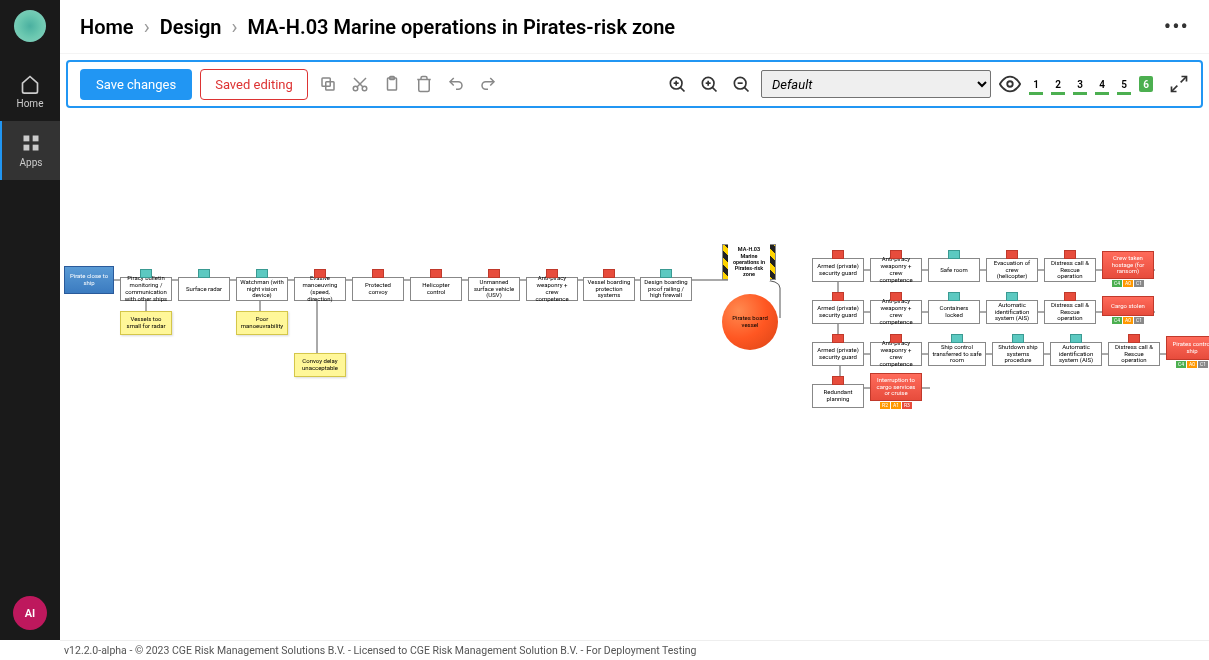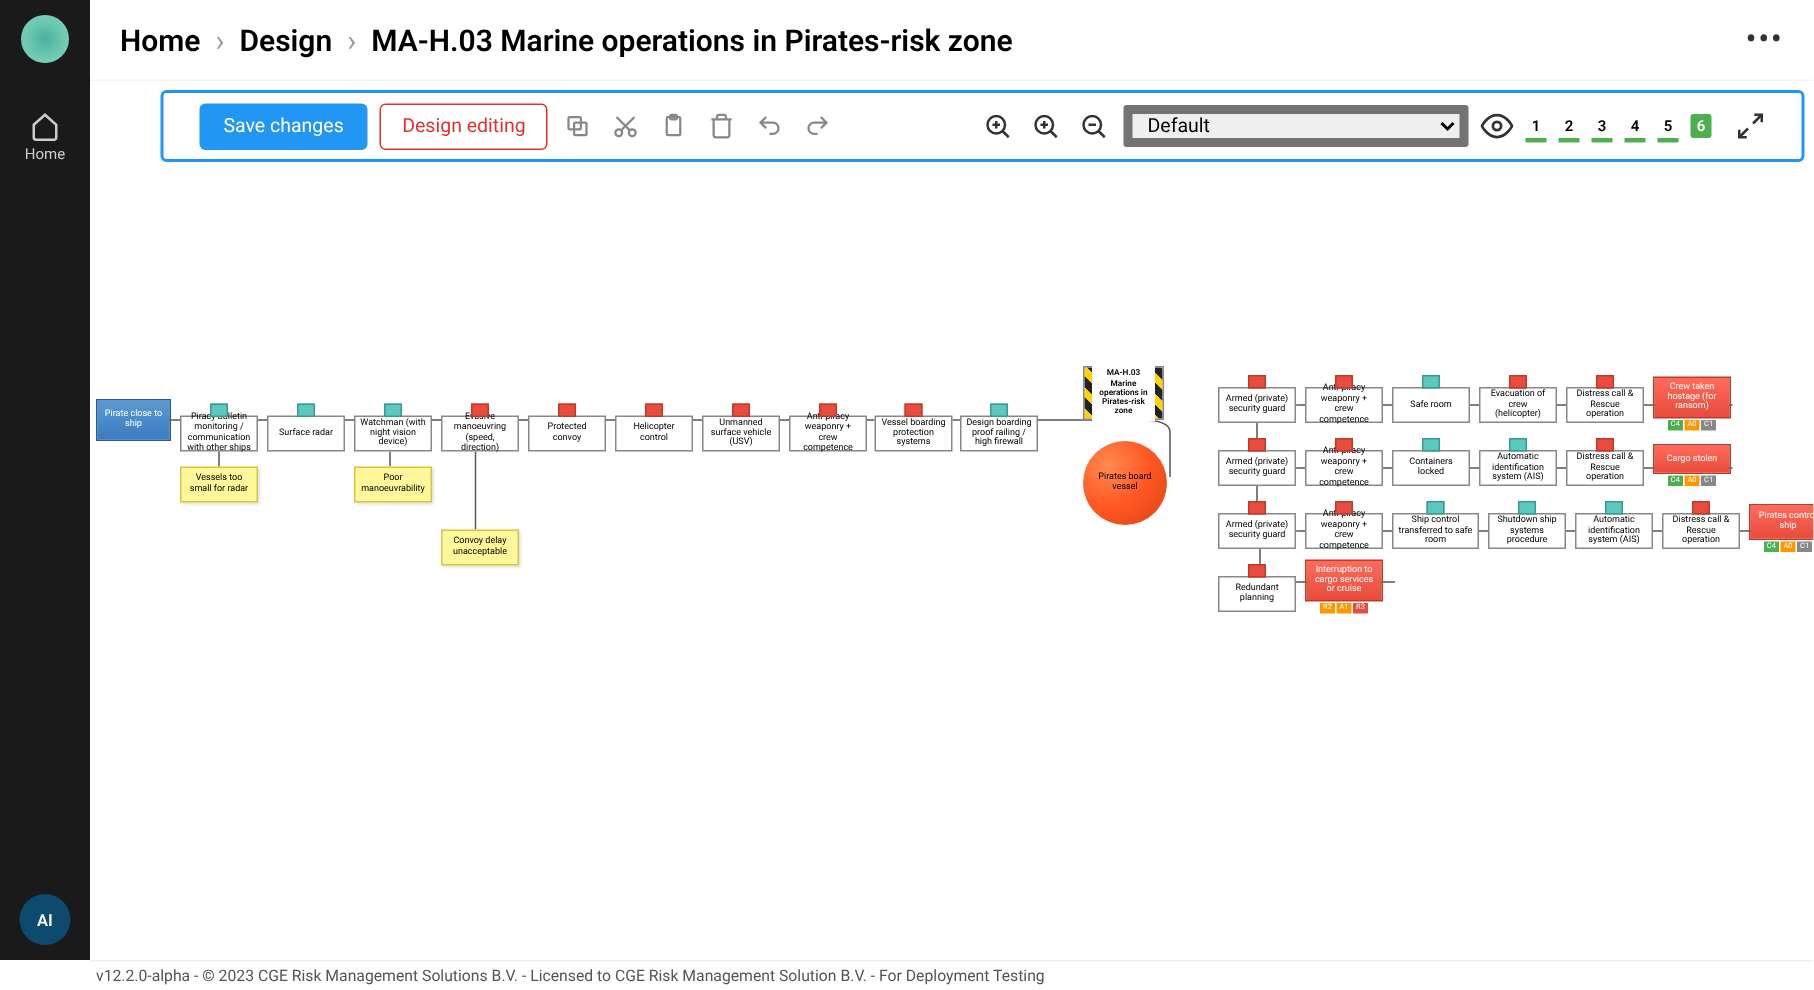--- a/index.html
+++ b/index.html
@@ -3,35 +3,35 @@
 <meta charset="utf-8">
 <style>
   * { box-sizing: border-box; margin: 0; padding: 0; font-family: -apple-system, BlinkMacSystemFont, "Segoe UI", Roboto, sans-serif; }
   body { width: 1209px; height: 660px; overflow: hidden; background: #fff; position: relative; }
   .sidebar { position: absolute; left: 0; top: 0; width: 60px; height: 640px; background: #1a1a1a; display: flex; flex-direction: column; align-items: center; padding-top: 10px; }
   .sidebar .avatar { width: 32px; height: 32px; border-radius: 50%; background: radial-gradient(circle, #4ab0a0, #6bc8b0, #8ad0c0); margin-bottom: 20px; }
   .sidebar .nav-item { width: 60px; display: flex; flex-direction: column; align-items: center; padding: 12px 0; color: #ccc; font-size: 10px; cursor: pointer; }
   .sidebar .nav-item.active { background: #333; border-left: 2px solid #2196F3; }
   .sidebar .nav-item svg { width: 20px; height: 20px; margin-bottom: 4px; }
   .sidebar .nav-item span { font-size: 10px; }
-  .sidebar .ai-btn { position: absolute; bottom: 10px; width: 34px; height: 34px; border-radius: 50%; background: #0c4a6e; color: #fff; display: flex; align-items: center; justify-content: center; font-size: 11px; font-weight: 600; }
+  .sidebar .ai-btn { position: absolute; bottom: 10px; width: 34px; height: 34px; border-radius: 50%; background: #be185d; color: #fff; display: flex; align-items: center; justify-content: center; font-size: 11px; font-weight: 600; }
 
   .main { position: absolute; left: 60px; top: 0; right: 0; bottom: 20px; }
   .header { height: 54px; display: flex; align-items: center; justify-content: space-between; padding: 0 20px; border-bottom: 1px solid #f4f4f4; }
   .breadcrumb { display: flex; align-items: center; font-size: 20px; font-weight: 600; gap: 10px; }
   .breadcrumb .sep { color: #999; font-weight: 400; }
   .header .more-icon { font-size: 22px; color: #333; cursor: pointer; letter-spacing: 1px; }
 
   .toolbar-wrap { padding: 6px 6px 0 6px; }
-  .toolbar { height: 48px; border: 2px solid #2196F3; border-radius: 4px; display: flex; align-items: center; padding: 0 24px; gap: 8px; margin-left: 41px; }
+  .toolbar { height: 48px; border: 2px solid #2196F3; border-radius: 4px; display: flex; align-items: center; padding: 0 12px; gap: 8px; }
   .btn-primary { background: #2196F3; color: #fff; border: none; padding: 8px 16px; border-radius: 4px; font-size: 13px; cursor: pointer; }
   .btn-outline { background: #fff; color: #d33; border: 1px solid #d33; padding: 7px 14px; border-radius: 4px; font-size: 13px; cursor: pointer; }
   .toolbar .tool-icon { width: 24px; height: 24px; display: flex; align-items: center; justify-content: center; color: #888; cursor: pointer; }
   .toolbar .spacer { flex: 1; }
-  .toolbar select { width: 230px; height: 28px; border: 6px solid #737373; border-radius: 2px; padding: 0 6px; font-size: 13px; }
+  .toolbar select { width: 230px; height: 28px; border: 1px solid #737373; border-radius: 2px; padding: 0 6px; font-size: 13px; font-style: italic; }
   .toolbar .eye-icon { width: 22px; height: 22px; color: #333; cursor: pointer; }
   .lvl-badge { width: 14px; height: 16px; display: inline-flex; align-items: center; justify-content: center; font-size: 10px; font-weight: 600; cursor: pointer; position: relative; }
   .lvl-badge::after { content: ''; position: absolute; bottom: -3px; left: 0; right: 0; height: 3px; }
   .lvl-1::after { background: #4CAF50; } .lvl-2::after { background: #4CAF50; }
   .lvl-3::after { background: #4CAF50; } .lvl-4::after { background: #4CAF50; }
   .lvl-5::after { background: #4CAF50; } .lvl-6 { background: #4CAF50; color: #fff; border-radius: 2px; }
   .lvl-6::after { display: none; }
   .fullscreen-icon { width: 20px; height: 20px; cursor: pointer; margin-left: 8px; }
 
   .canvas { position: absolute; top: 108px; left: 0; right: 0; bottom: 0; overflow: hidden; }
@@ -56,40 +56,49 @@
 <body>
 
 <div class="sidebar">
   <div class="avatar"></div>
   <div class="nav-item">
     <svg viewBox="0 0 24 24" fill="none" stroke="currentColor" stroke-width="2">
         <path d="M3 11l9-8 9 8v10a2 2 0 0 1-2 2H5a2 2 0 0 1-2-2z"></path>
       </svg>
     <span>Home</span>
   </div>
+  <div class="nav-item active">
+    <svg viewBox="0 0 24 24" fill="currentColor">
+        <rect x="3" y="3" width="7" height="7"></rect>
+        <rect x="14" y="3" width="7" height="7"></rect>
+        <rect x="3" y="14" width="7" height="7"></rect>
+        <rect x="14" y="14" width="7" height="7"></rect>
+      </svg>
+    <span>Apps</span>
+  </div>
   <div class="ai-btn">AI</div>
 </div>
 
 <div class="main">
 
   <div class="header">
     <div class="breadcrumb">
       <span>Home</span>
       <span class="sep">›</span>
       <span>Design</span>
       <span class="sep">›</span>
       <span>MA-H.03 Marine operations in Pirates-risk zone</span>
     </div>
     <div class="more-icon">•••</div>
   </div>
 
   <div class="toolbar-wrap">
     <div class="toolbar">
       <button class="btn-primary">Save changes</button>
-      <button class="btn-outline">Design editing</button>
+      <button class="btn-outline">Saved editing</button>
       <div class="tool-icon">
           <svg width="18" height="18" viewBox="0 0 24 24" fill="none" stroke="currentColor" stroke-width="2">
             <rect x="9" y="9" width="11" height="11" rx="1"></rect>
             <rect x="4" y="4" width="11" height="11" rx="1"></rect>
           </svg>
         </div>
       <div class="tool-icon">
           <svg width="18" height="18" viewBox="0 0 24 24" fill="none" stroke="currentColor" stroke-width="2">
             <circle cx="6" cy="18" r="3"></circle>
             <circle cx="18" cy="18" r="3"></circle>

